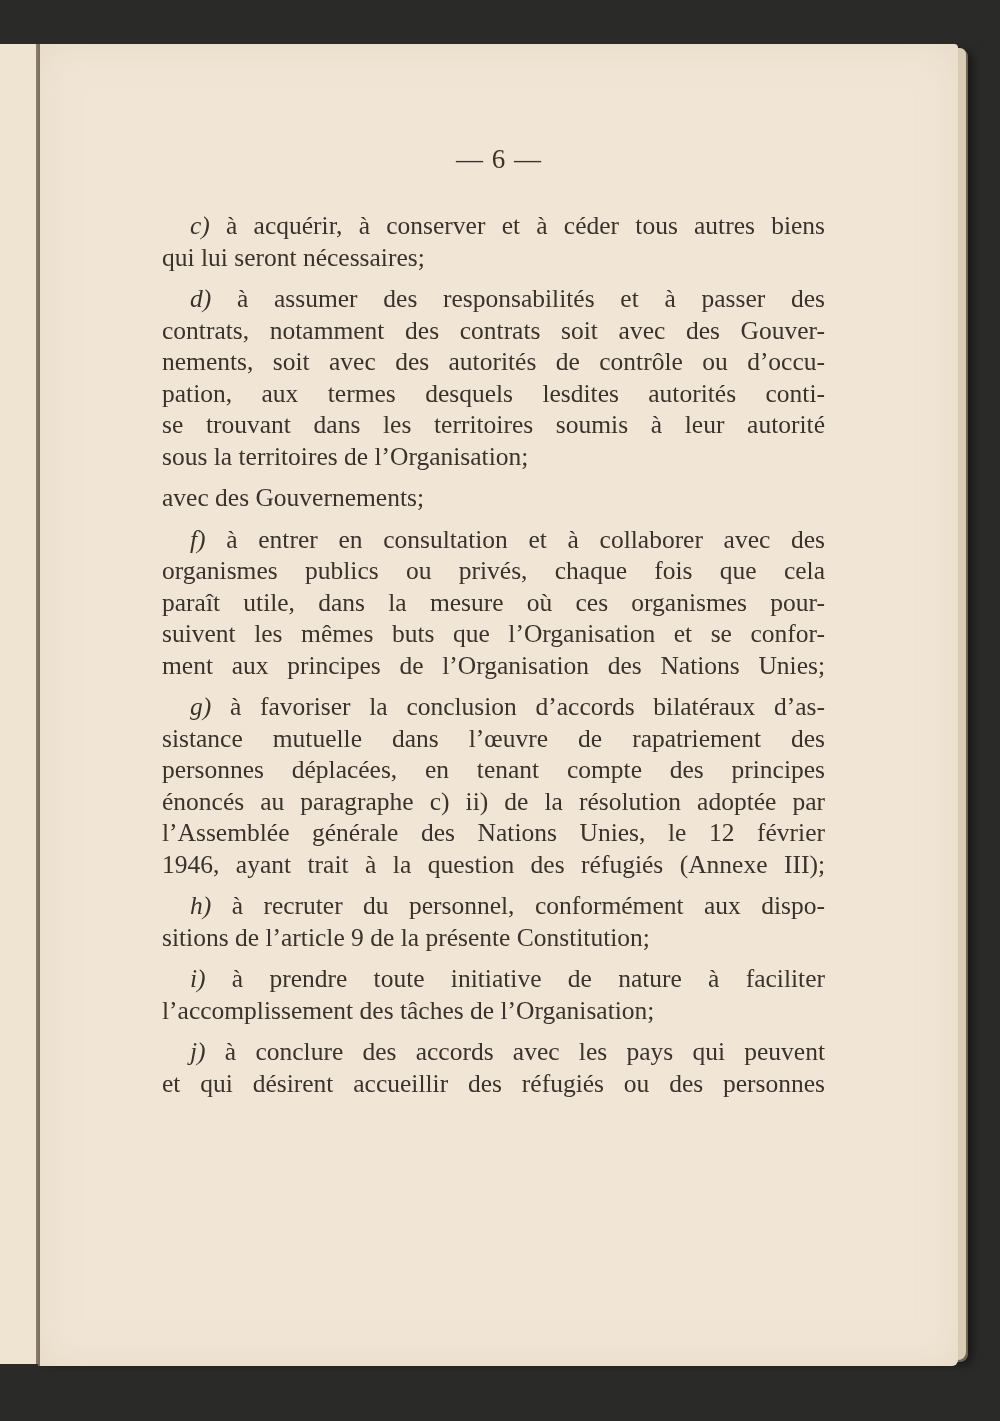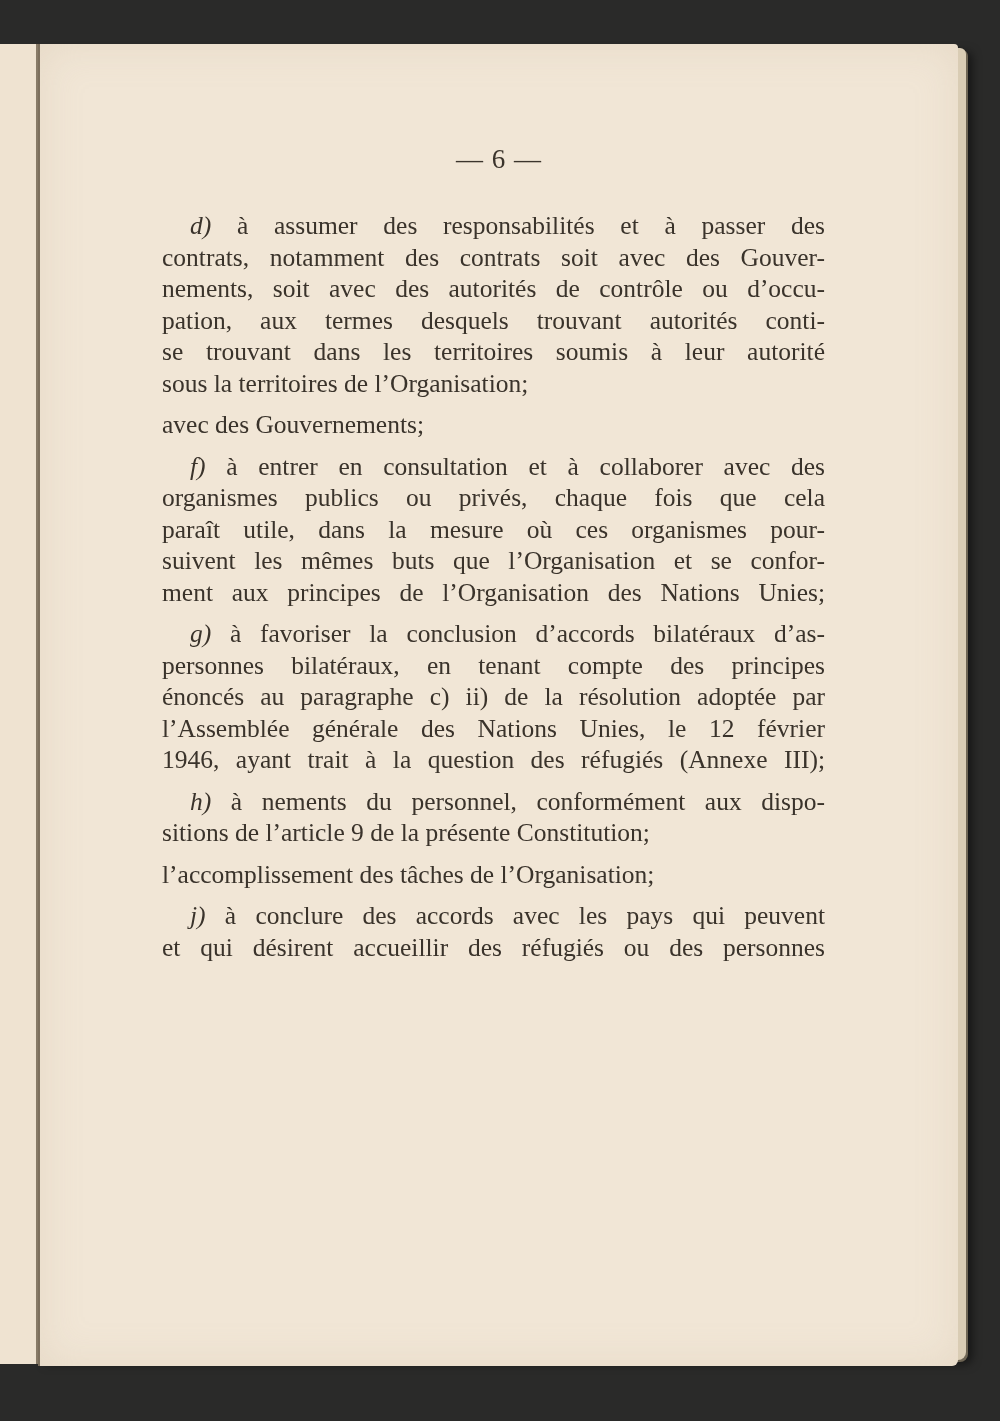--- a/index.html
+++ b/index.html
@@ -92,56 +92,62 @@
 <body>
 
 <div class="stage">
   <div class="left-page"></div>
   <div class="page-stack"></div>
   <div class="page">
     <div class="folio">— 6 —</div>
 
     <div class="text-block">
 
+      <div class="para">
+        <span class="line indent"><span class="letter">c)</span><span> à acquérir, à conserver et à céder tous autres biens</span></span>
+        <span class="line last">qui lui seront nécessaires;</span>
+      </div>
 
       <div class="para">
         <span class="line indent"><span class="letter">d)</span><span> à assumer des responsabilités et à passer des</span></span>
         <span class="line">contrats, notamment des contrats soit avec des Gouver-</span>
         <span class="line">nements, soit avec des autorités de contrôle ou d’occu-</span>
-        <span class="line">pation, aux termes desquels trouvant autorités conti-</span>
+        <span class="line">pation, aux termes desquels lesdites autorités conti-</span>
         <span class="line">se trouvant dans les territoires soumis à leur autorité</span>
         <span class="line last">sous la territoires de l’Organisation;</span>
       </div>
 
       <div class="para">
         <span class="line last">avec des Gouvernements;</span>
       </div>
 
       <div class="para">
         <span class="line indent"><span class="letter">f)</span><span> à entrer en consultation et à collaborer avec des</span></span>
         <span class="line">organismes publics ou privés, chaque fois que cela</span>
         <span class="line">paraît utile, dans la mesure où ces organismes pour-</span>
         <span class="line">suivent les mêmes buts que l’Organisation et se confor-</span>
         <span class="line">ment aux principes de l’Organisation des Nations Unies;</span>
       </div>
 
       <div class="para">
         <span class="line indent"><span class="letter">g)</span><span> à favoriser la conclusion d’accords bilatéraux d’as-</span></span>
-        <span class="line">personnes bilatéraux, en tenant compte des principes</span>
+        <span class="line">sistance mutuelle dans l’œuvre de rapatriement des</span>
+        <span class="line">personnes déplacées, en tenant compte des principes</span>
         <span class="line">énoncés au paragraphe c) ii) de la résolution adoptée par</span>
         <span class="line">l’Assemblée générale des Nations Unies, le 12 février</span>
         <span class="line">1946, ayant trait à la question des réfugiés (Annexe III);</span>
       </div>
 
       <div class="para">
-        <span class="line indent"><span class="letter">h)</span><span> à nements du personnel, conformément aux dispo-</span></span>
+        <span class="line indent"><span class="letter">h)</span><span> à recruter du personnel, conformément aux dispo-</span></span>
         <span class="line last">sitions de l’article 9 de la présente Constitution;</span>
       </div>
 
       <div class="para">
+        <span class="line indent"><span class="letter">i)</span><span> à prendre toute initiative de nature à faciliter</span></span>
         <span class="line last">l’accomplissement des tâches de l’Organisation;</span>
       </div>
 
       <div class="para">
         <span class="line indent"><span class="letter">j)</span><span> à conclure des accords avec les pays qui peuvent</span></span>
         <span class="line">et qui désirent accueillir des réfugiés ou des personnes</span>
       </div>
 
     </div>
   </div>

